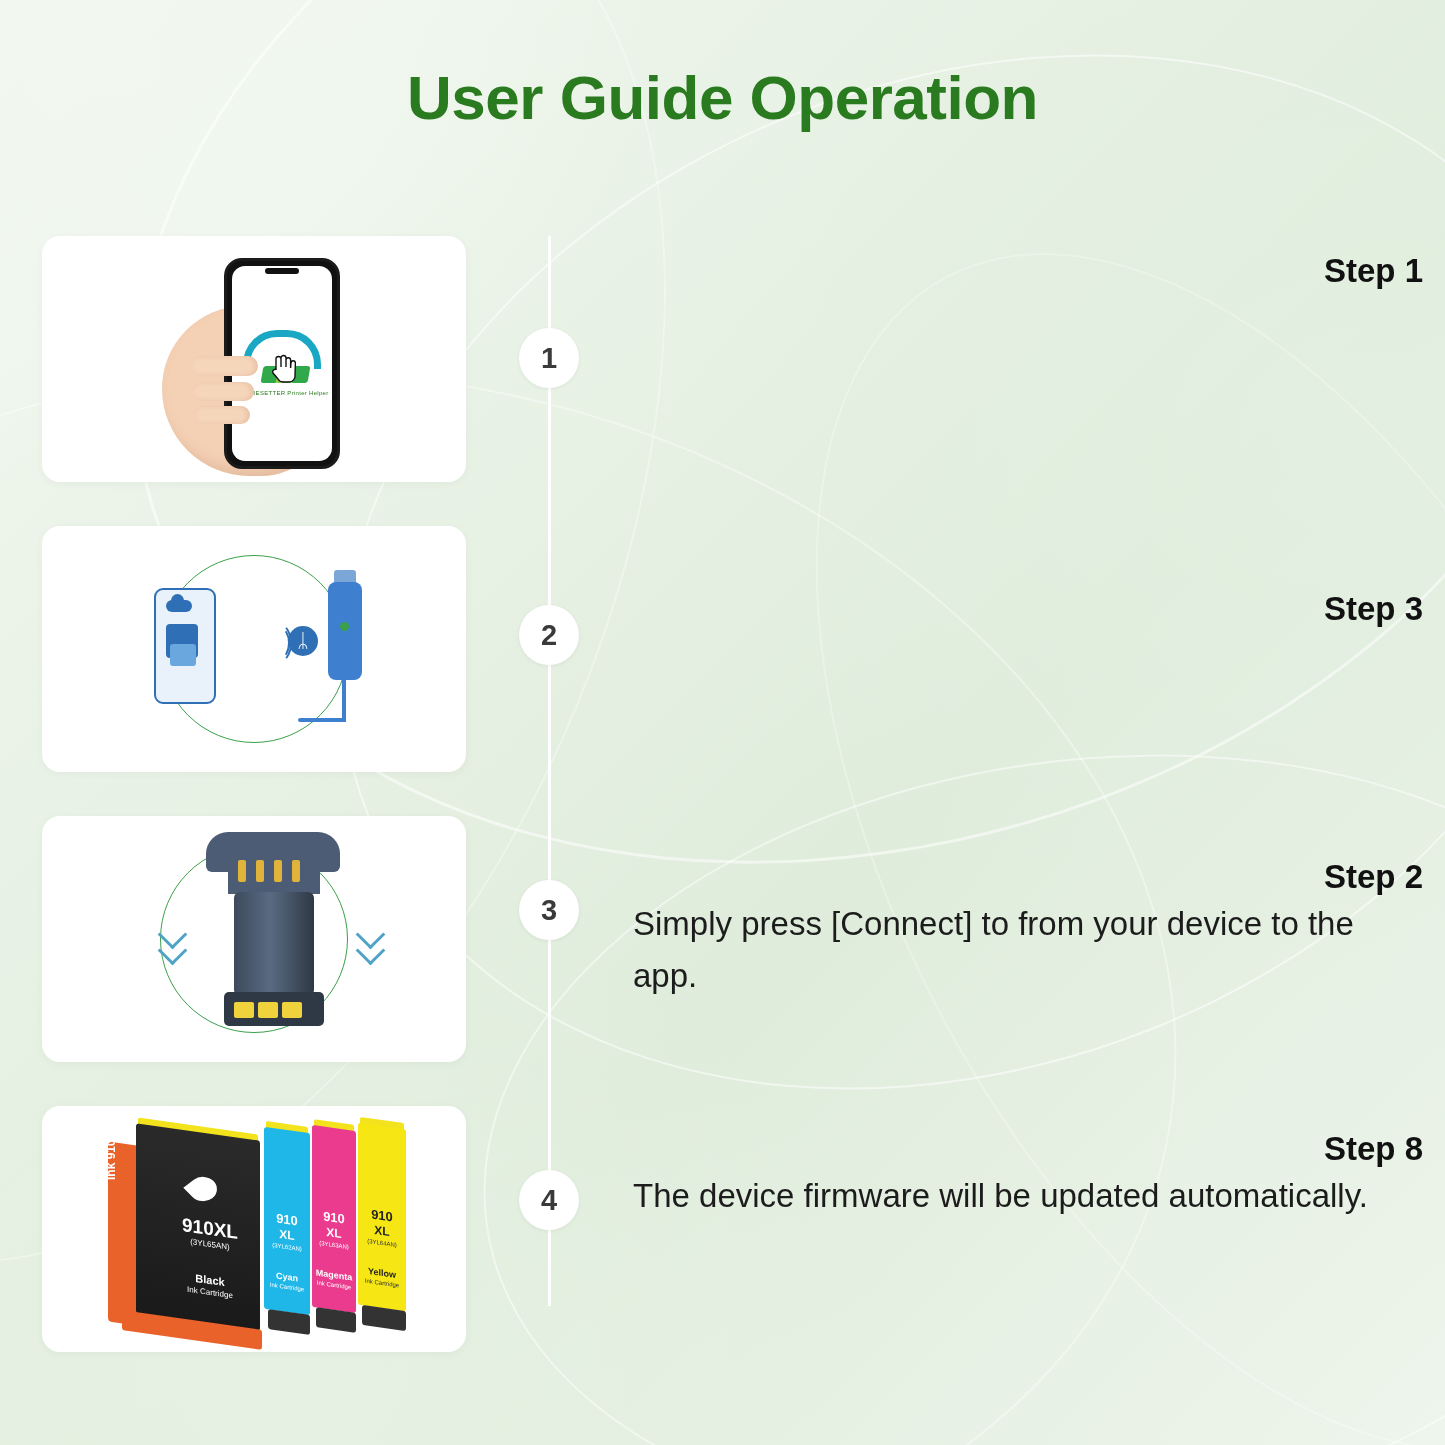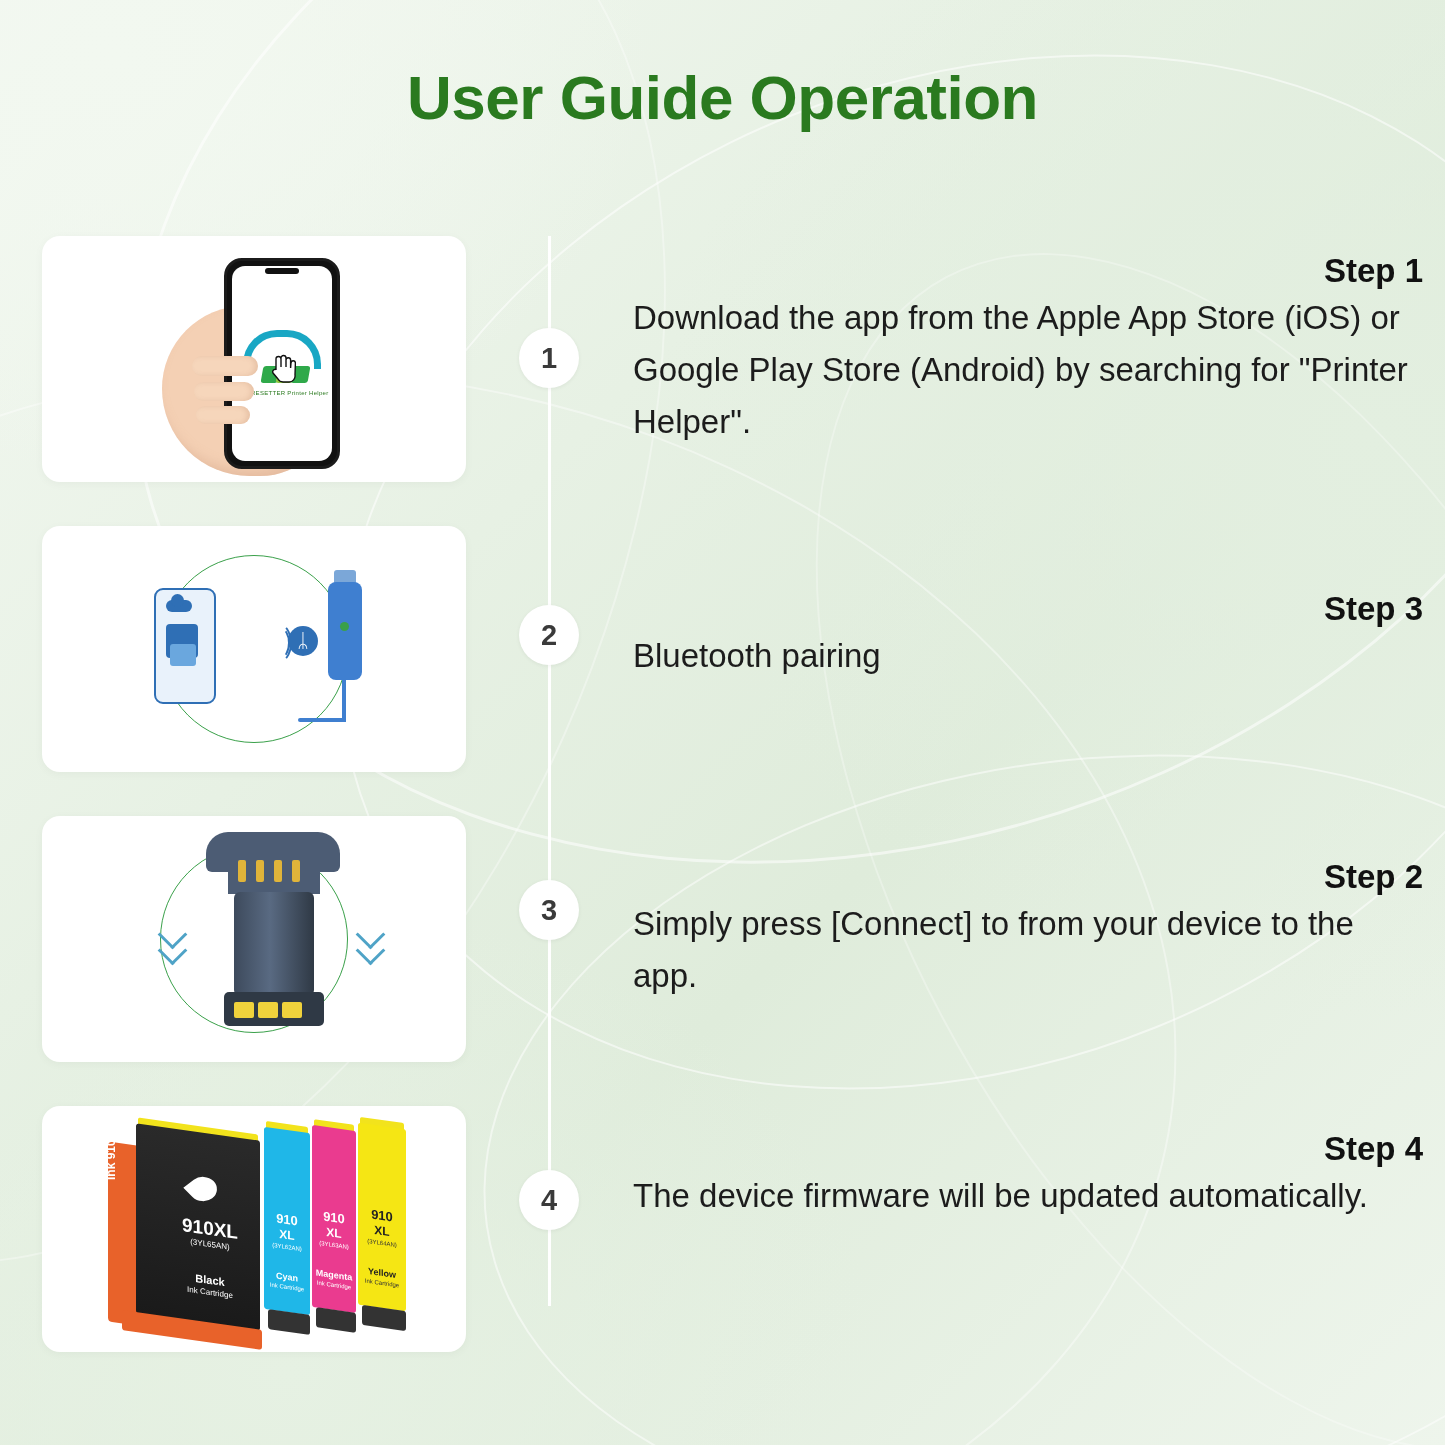--- a/index.html
+++ b/index.html
@@ -475,27 +475,25 @@
     </div>
   </div>
 
   <div class="badge" style="top:328px;">1</div>
   <div class="badge" style="top:605px;">2</div>
   <div class="badge" style="top:880px;">3</div>
   <div class="badge" style="top:1170px;">4</div>
 
   <div class="steptext" style="top:252px;">
     <div class="step-title">Step 1</div>
-    <div class="step-body">Download the app from the Apple App Store (iOS) or Google Play Store (Android) by searching for "Printer Helper".</div>
   </div>
   <div class="steptext" style="top:590px;">
     <div class="step-title">Step 3</div>
-    <div class="step-body">Bluetooth pairing</div>
   </div>
   <div class="steptext" style="top:858px;">
     <div class="step-title">Step 2</div>
     <div class="step-body">Simply press [Connect] to from your device to the app.</div>
   </div>
   <div class="steptext" style="top:1130px;">
-    <div class="step-title">Step 4</div>
+    <div class="step-title">Step 8</div>
     <div class="step-body">The device firmware will be updated automatically.</div>
   </div>
 </div>
 
 </body></html>

